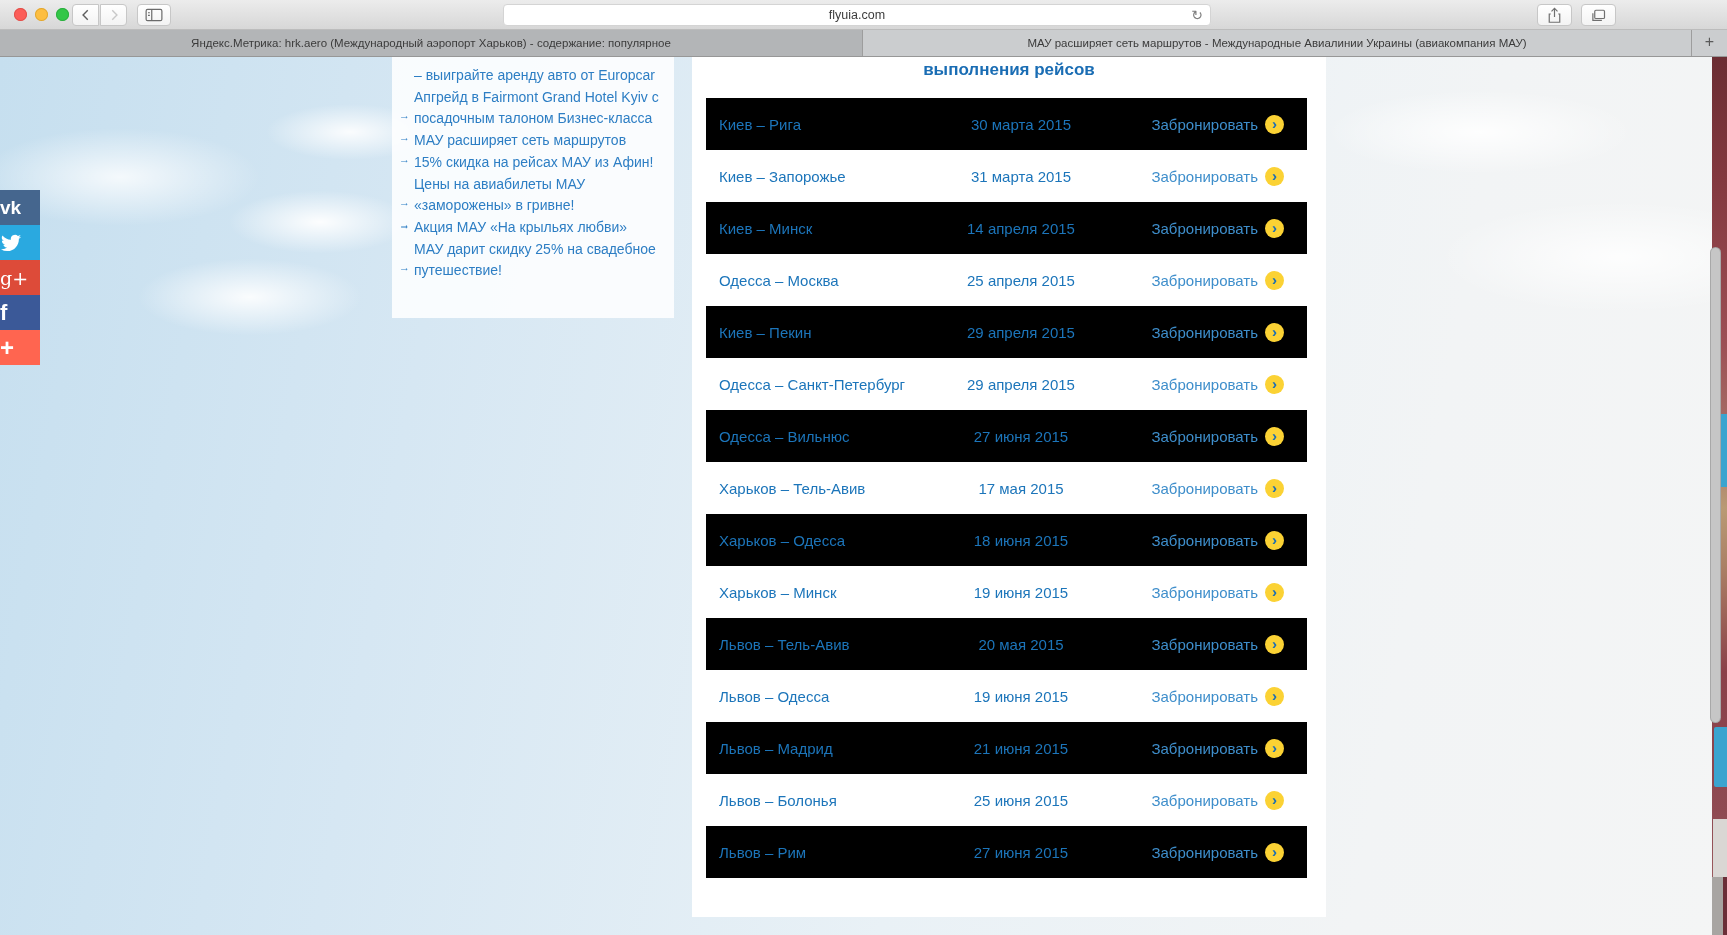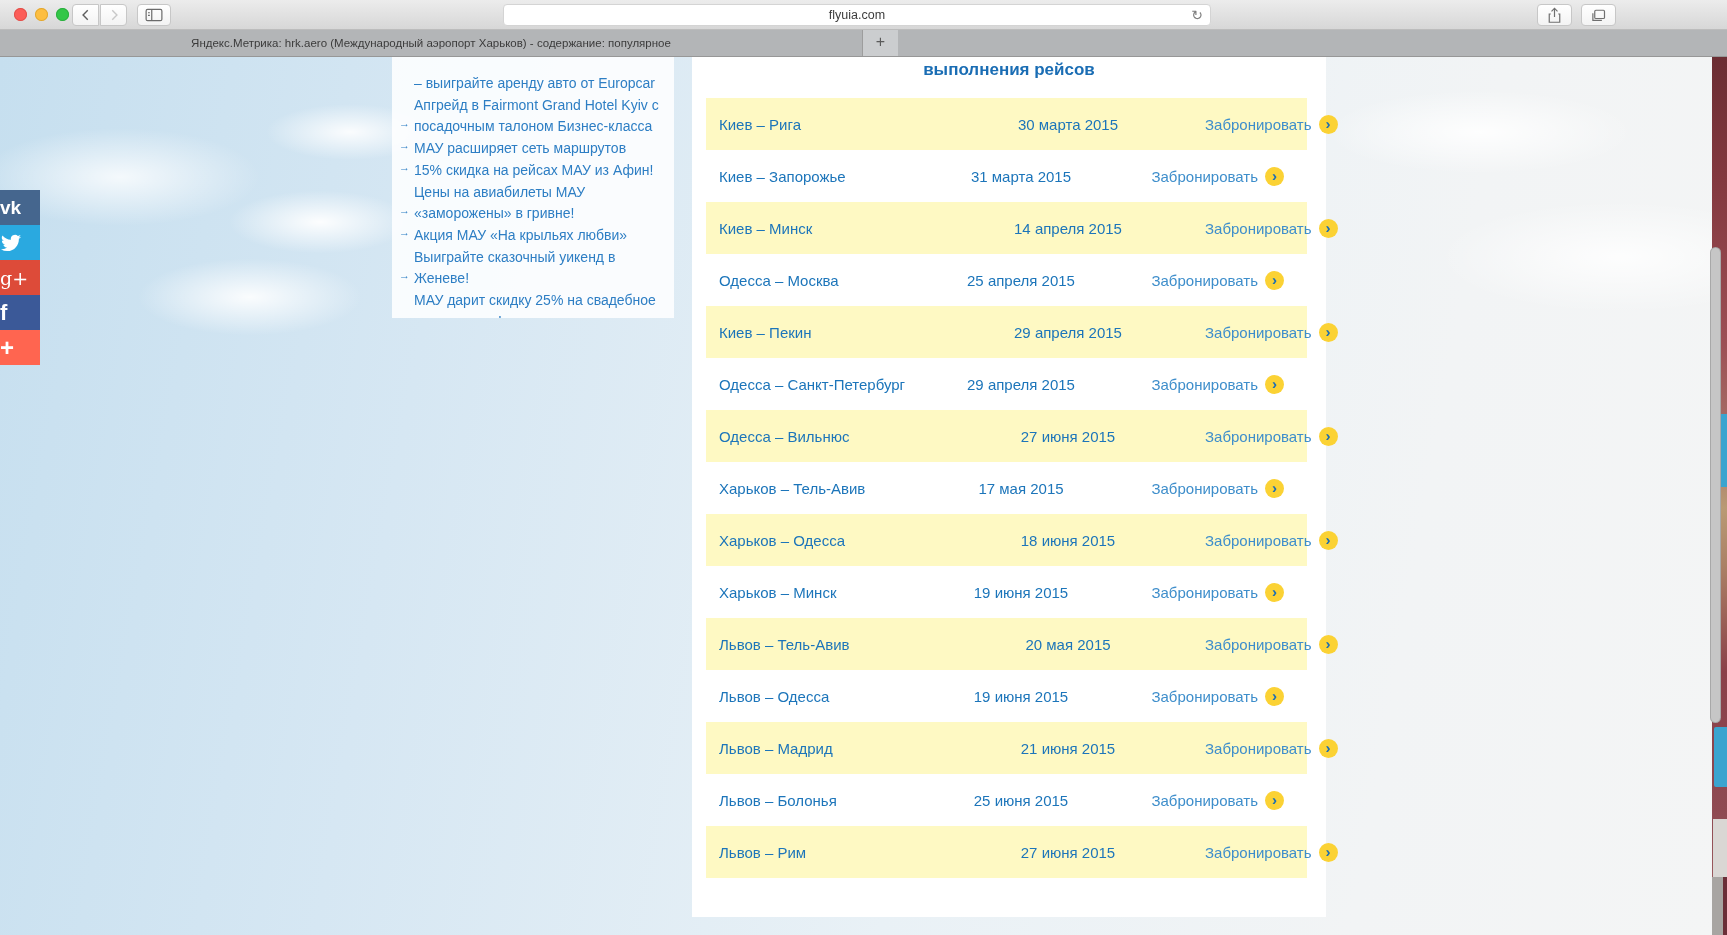--- a/index.html
+++ b/index.html
@@ -81,32 +81,32 @@
   }
   .sbtn .glyph-vk { font-weight:800; font-size:19px; }
   .sbtn .glyph-gp { font-family:"DejaVu Serif",serif; font-size:19px; }
   .sbtn .glyph-fb { font-weight:bold; font-size:22px; }
   .sbtn .glyph-plus { font-weight:bold; font-size:24px; }
 
   
   .news {
     position:absolute; left:392px; top:0; width:282px; height:261px;
     background:rgba(255,255,255,0.85);
-    padding:16px 8px 0 22px; overflow:hidden;
+    padding:8px 8px 0 22px; overflow:hidden;
   }
   .news-item { position:relative; font-size:14px; line-height:21px; color:#2d7ec4;
                margin-bottom:1px; cursor:pointer; }
   .news-item .arrow { position:absolute; left:-15px; bottom:3px; font-size:11px; color:#2d7ec4; }
 
   
   .content { position:absolute; left:692px; top:0; width:634px; height:860px; background:#fff; }
   .heading { padding-top:3px; text-align:center; font-size:17px; font-weight:bold; color:#1a6db4; }
   .rows { position:absolute; left:14px; top:41px; width:601px; }
   .row { height:52px; display:grid; grid-template-columns:225px 180px 1fr; align-items:center; }
-  .row.shaded { background:#fef9c3;gap:47px; }
+  .row.shaded { background:#000000; }
   .route { padding-left:13px; font-size:15px; color:#1c75ba; }
   .date  { text-align:center;  font-size:15px; color:#1c75ba; }
   .book  { justify-self:end; padding-right:23px; display:flex; align-items:center; gap:7px;
            font-size:15px; color:#3e8ecb; cursor:pointer; }
   .book-icon {
     width:19px; height:19px; border-radius:50%; background:#fbd234; color:#1a6db4;
     display:flex; align-items:center; justify-content:center;
     font-size:15px; font-weight:bold; line-height:1; padding-bottom:2px;
   }
 
@@ -184,20 +184,23 @@
         <path d="M3.5 7 v9.5 h12" fill="none" stroke="#6f6f6f" stroke-width="1.6"></path>
       </svg>
     </span>
   </button>
 </div>
 
 <div class="tabbar">
   <div class="tab inactive">
     <span>Яндекс.Метрика: hrk.aero (Международный аэропорт Харьков) - содержание: популярное</span>
   </div>
+  <div class="tab active">
+    <span>МАУ расширяет сеть маршрутов - Международные Авиалинии Украины (авиакомпания МАУ)</span>
+  </div>
   <div class="newtab">+</div>
 </div>
 
 <div class="page">
 
   <div class="social">
     <div class="sbtn" style="background: rgb(69, 102, 142);">
       <span class="glyph-vk">vk</span>
     </div>
     <div class="sbtn" style="background: rgb(42, 169, 224);">
@@ -245,21 +248,20 @@
         <span>Цены на авиабилеты МАУ «заморожены» в гривне!</span>
       </div>
 
       <div class="news-item">
         <span class="arrow">→</span>
         <span>Акция МАУ «На крыльях любви»</span>
       </div>
 
       <div class="news-item">
         <span class="arrow">→</span>
-        <span>Выиграйте сказочный уикенд в Женеве!</span>
       </div>
 
       <div class="news-item">
         <span class="arrow">→</span>
         <span>МАУ дарит скидку 25% на свадебное путешествие!</span>
       </div>
     </div>
 
   <div class="content">
     <div class="heading">выполнения рейсов</div>

